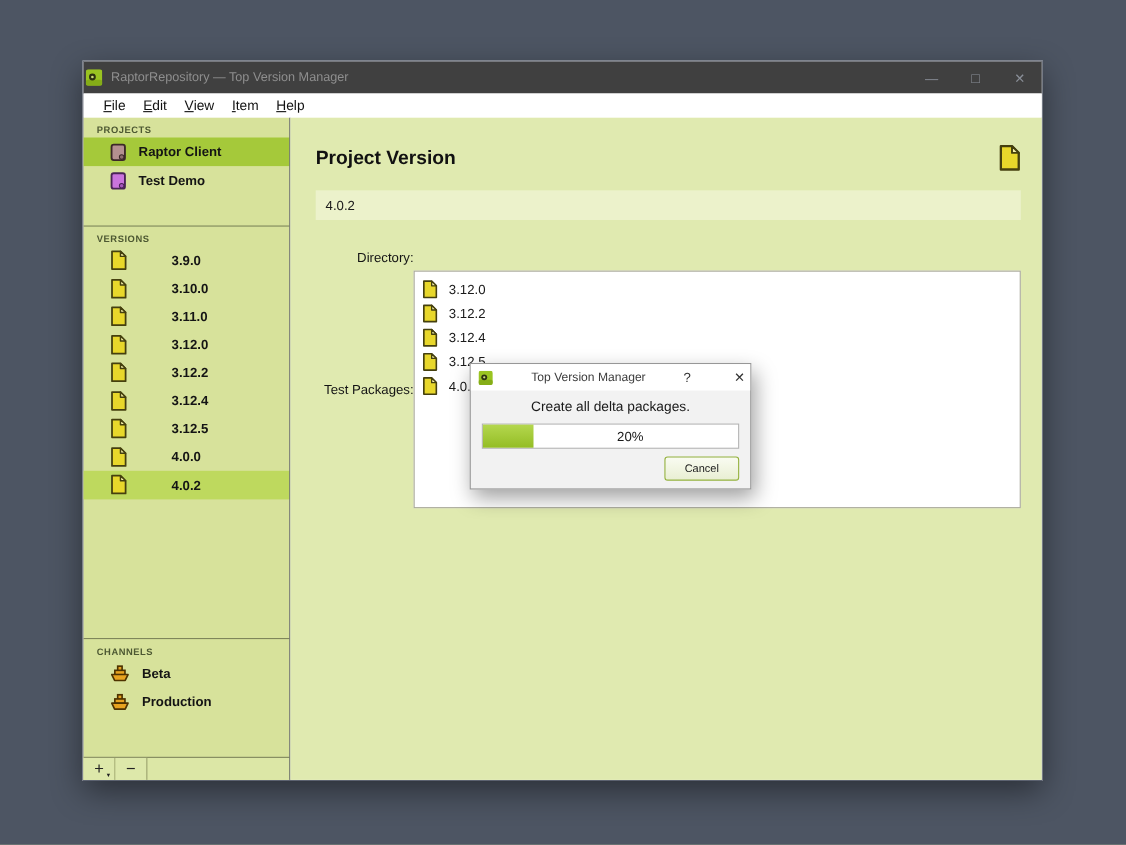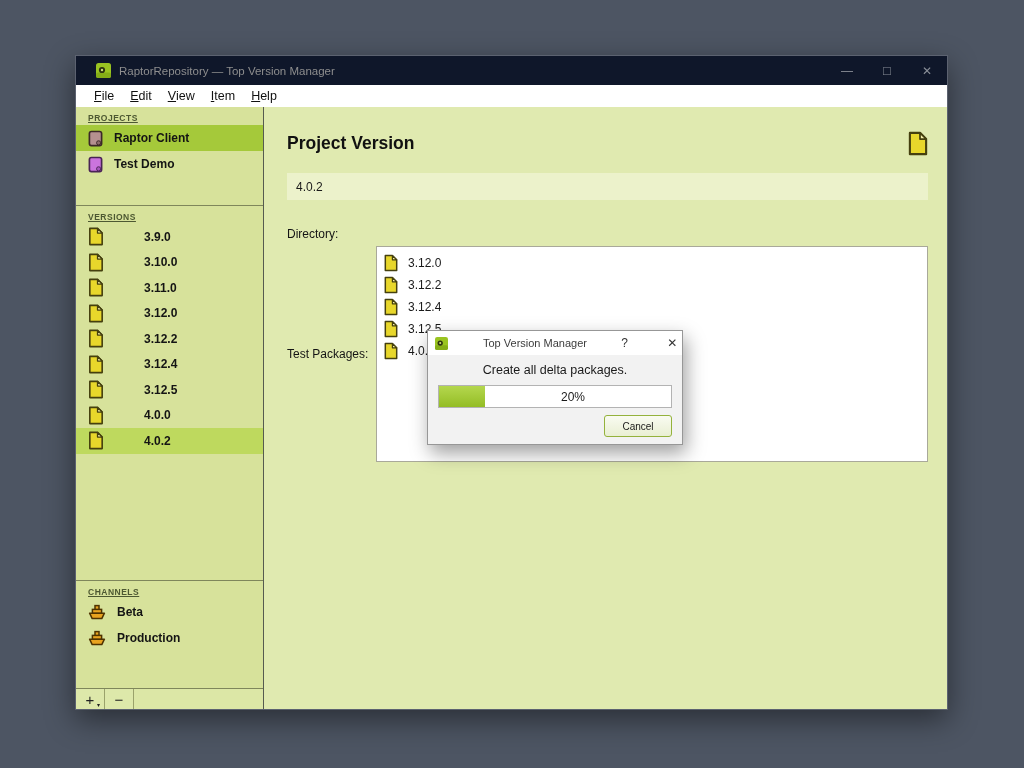--- a/index.html
+++ b/index.html
@@ -14,23 +14,23 @@
   .window {
     position: absolute; left: 75px; top: 55px;
     width: 873px; height: 655px;
     background: #ffffff;
     border: 1px solid #5c6270;
     box-shadow: 0 10px 28px rgba(0,0,0,0.45);
     display: flex; flex-direction: column;
   }
 
   .titlebar {
-    height: 29px; background: #0f172a;
+    height: 29px; background: #404040;
     display: flex; align-items: center;
-    padding-left: 20px; flex: 0 0 auto;
+    padding-left: 2px; flex: 0 0 auto;
   }
   .app-icon { width: 15px; height: 15px; flex: 0 0 auto; }
   .window-title {
     margin-left: 8px; font-size: 11.5px; color: #8e8e8e;
     white-space: nowrap; flex: 1 1 auto;
   }
   .win-controls { display: flex; align-items: center; height: 100%; }
   .win-btn {
     width: 40px; height: 100%; display: flex; align-items: center; justify-content: center;
     color: #8a8f98; font-size: 12px; cursor: default;
@@ -53,25 +53,25 @@
   .content { flex: 1 1 auto; display: flex; min-height: 0; }
 
   .sidebar {
     width: 187px; flex: 0 0 auto; background: #d7e29b;
     display: flex; flex-direction: column; min-height: 0;
   }
   .vdivider { width: 1px; background: #565b50; flex: 0 0 auto; }
 
   .section-header {
     font-size: 8.5px; font-weight: bold; letter-spacing: 0.5px;
-    color: #4d5832; padding: 6px 0 2px 12px; flex: 0 0 auto; text-decoration: underline;
+    color: #4d5832; padding: 6px 0 2px 12px; flex: 0 0 auto;
   }
   .side-row {
     height: 26px; flex: 0 0 auto;
-    display: flex; align-items: center; padding-left: 12px; gap: 11px;
+    display: flex; align-items: center; padding-left: 24px; gap: 11px;
   }
   .side-row .row-label { font-size: 12px; font-weight: bold; color: #141414; }
   .side-row.sel-project { background: #a5c93a; }
   .side-row.sel-version { background: #bed95e; }
   .side-row.version-row { height: 25.5px; gap: 40px; }
   .side-icon { width: 16px; height: 19px; flex: 0 0 auto; display: block; }
   .ship-icon { width: 18px; height: 18px; flex: 0 0 auto; display: block; }
   .proj-icon { width: 15px; height: 17px; flex: 0 0 auto; display: block; }
 
   .spacer-sm { height: 28px; flex: 0 0 auto; }
@@ -87,21 +87,21 @@
     width: 29px; border-right: 1px solid #9aa26b;
     display: flex; align-items: center; justify-content: center;
     font-size: 15px; color: #222; position: relative; cursor: default;
     background: #dde8aa;
   }
   .tool-btn .caret { position: absolute; right: 4px; bottom: 1px; font-size: 6px; color: #222; }
 
   
   .main {
     flex: 1 1 auto; background: #e0eab0;
-    padding: 0 19px 0 23px; min-width: 0; position: relative;
+    padding: 0 19px 0 23px; min-width: 0; position: relative; text-align: right;
   }
   .heading-row {
     margin-top: 23px; height: 26px;
     display: flex; align-items: center; justify-content: space-between;
   }
   .page-title { font-size: 17.5px; font-weight: bold; color: #111; }
   .doc-icon-lg { width: 20px; height: 25px; display: block; }
 
   .field {
     background: #ecf2cb; height: 27px;

